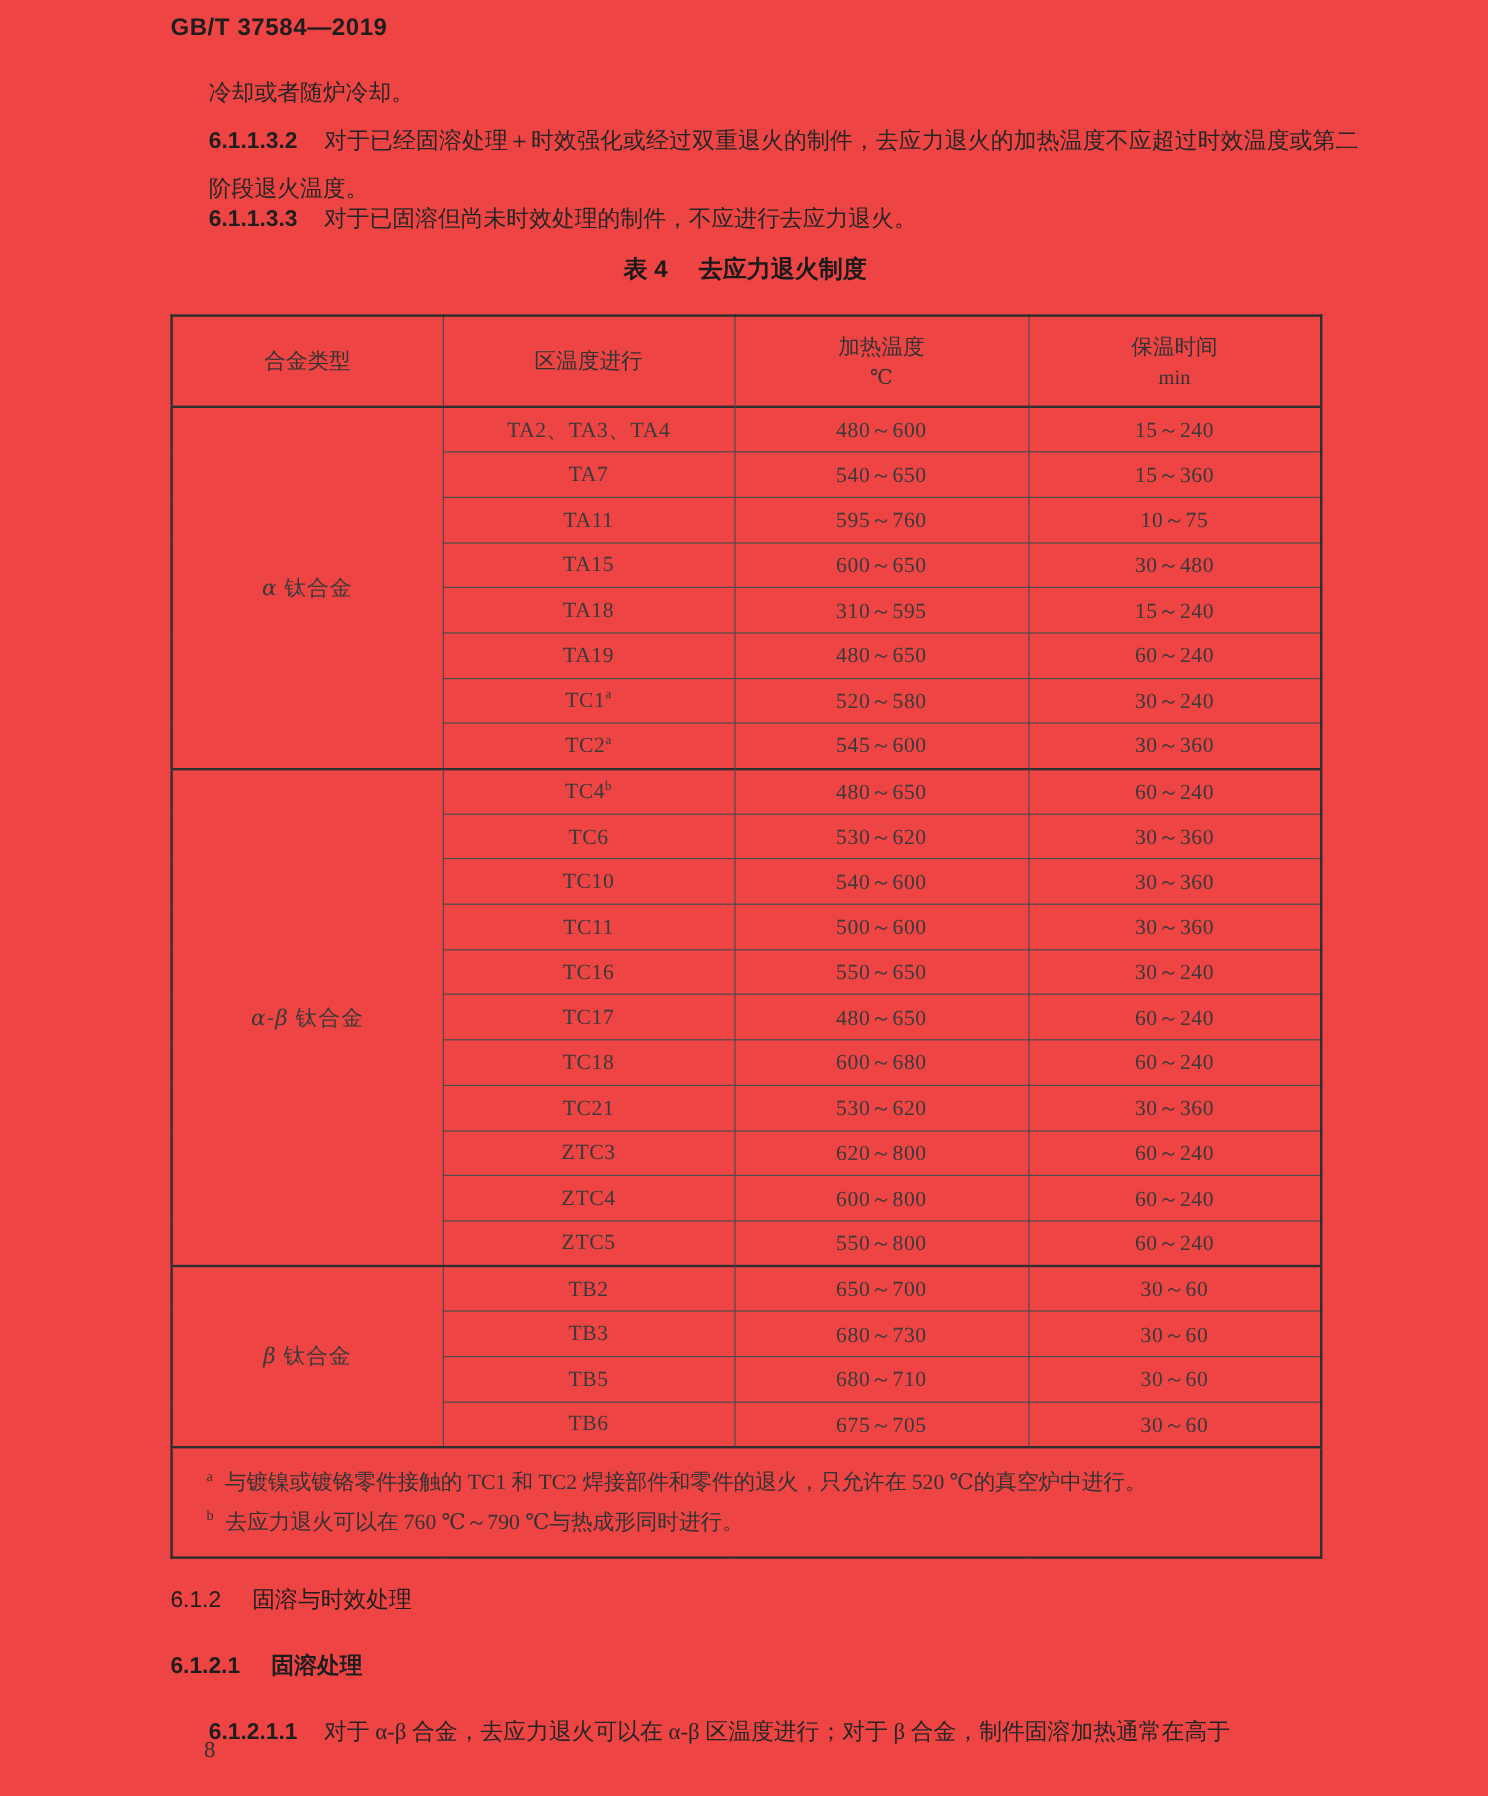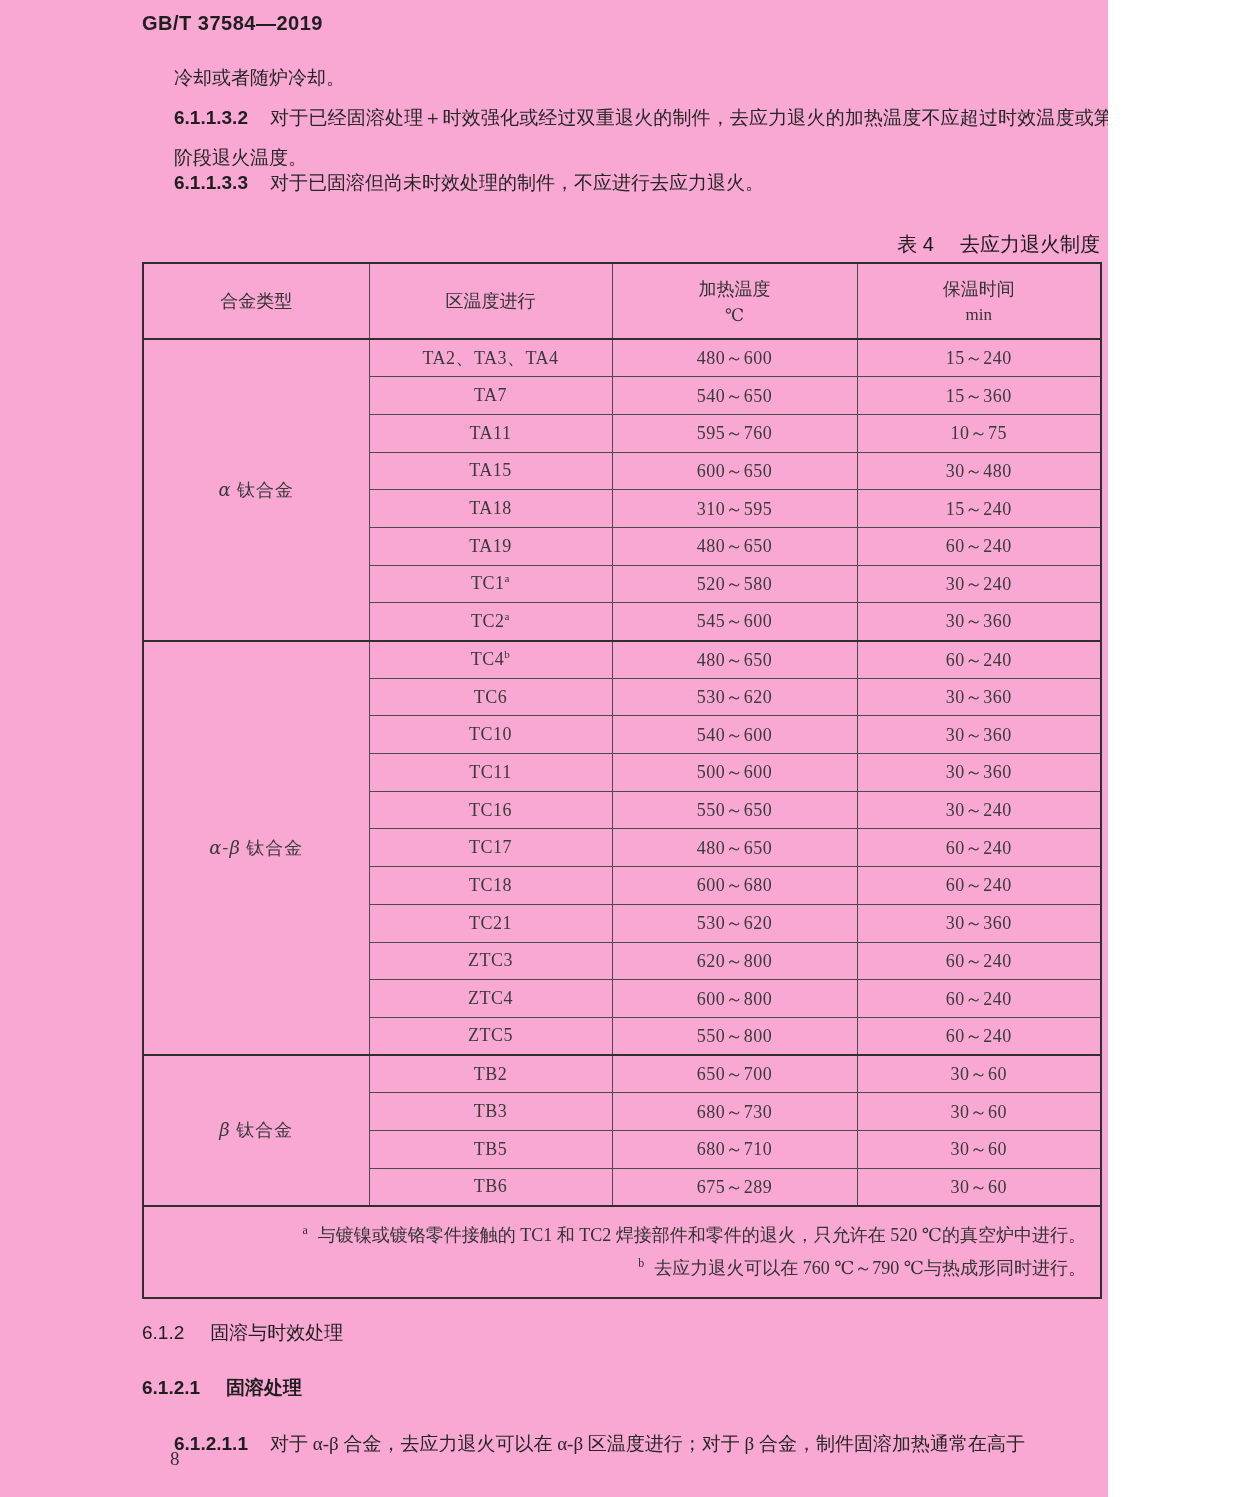--- a/index.html
+++ b/index.html
@@ -1,20 +1,20 @@
 <!DOCTYPE html>
 <html><head>
 <meta charset="utf-8">
 <style>
   * { margin:0; padding:0; box-sizing:border-box; }
   html,body { background:#ffffff; }
   .page {
     position:relative;
-    width:1108px; height:1497px;
-    background:#f9a8d4;
+    width:1240px; height:1497px;
+    background:#ef4444;
     font-family:"Liberation Serif","DejaVu Serif",serif;
     color:#2b2b2b;
     overflow:hidden;
   }
   .content { position:absolute; left:142px; top:0; width:958px; }
 
   .doc-number {
     position:absolute; top:12px; left:0;
     font-family:"Liberation Sans","DejaVu Sans",sans-serif;
     font-weight:bold; font-size:20px; color:#1e1e1e;
@@ -23,24 +23,24 @@
   .body-text { font-size:19px; line-height:40px; color:#262626; text-align:justify;margin-left:32px; }
   .p-intro   { position:absolute; top:58px;  left:0; width:100%; }
   .p-6132    { position:absolute; top:98px;  left:0; width:100%; }
   .p-6133    { position:absolute; top:163px; left:0; width:100%; }
   .secnum {
     font-family:"Liberation Sans","DejaVu Sans",sans-serif;
     font-weight:bold; color:#1e1e1e; margin-right:22px; font-size:19px;
   }
 
   .table-title {
-    position:absolute; top:231px; left:0; width:100%;
-    text-align:right;
+    position:absolute; top:211px; left:0; width:100%;
+    text-align:center;
     font-family:"Liberation Sans","DejaVu Sans",sans-serif;
-    font-weight:normal; font-size:20px; color:#1a1a1a;
+    font-weight:bold; font-size:20px; color:#1a1a1a;
   }
   .table-title .tt-gap { display:inline-block; width:26px; }
 
   table.alloy {
     position:absolute; top:262px; left:0;
     width:958px; border-collapse:collapse; table-layout:fixed;
     font-size:18px; color:#3a3a3a;
   }
   table.alloy { border:2.5px solid #2f2f2f; }
   table.alloy th, table.alloy td {
@@ -55,21 +55,21 @@
   table.alloy thead .hl2 { margin-top:4px; font-size:17px; }
   table.alloy tbody td { height:37.7px; letter-spacing:0.5px; }
   table.alloy tbody td.group-cell {
     font-size:18px; letter-spacing:1px;
     border-bottom:2.5px solid #2f2f2f;
   }
   table.alloy tbody tr.group-last td { border-bottom:2.5px solid #2f2f2f; }
   table.alloy sup { font-size:11px; vertical-align:super; line-height:0; }
   table.alloy tfoot td {
     border-top:2px solid #2f2f2f;
-    text-align:right; padding:12px 14px 12px 28px;border-radius:29px;
+    text-align:left; padding:12px 14px 12px 28px;border-radius:29px;
   }
   .footnote-line { font-size:18px; line-height:33px; color:#333; }
   .footnote-line .fn-marker {
     font-size:12px; vertical-align:super; margin-right:10px; line-height:0;
   }
 
   .h-612   { position:absolute; top:1320px; left:0;
              font-family:"Liberation Sans","DejaVu Sans",sans-serif;
              font-weight:normal; font-size:19px; color:#1e1e1e; }
   .h-6121  { position:absolute; top:1375px; left:0;
@@ -234,21 +234,21 @@
             <td>680～730</td>
             <td>30～60</td>
           </tr>
           <tr>
             <td>TB5</td>
             <td>680～710</td>
             <td>30～60</td>
           </tr>
           <tr class="group-last">
             <td>TB6</td>
-            <td>675～289</td>
+            <td>675～705</td>
             <td>30～60</td>
           </tr>
         </tbody>
       <tfoot>
         <tr>
           <td colspan="4">
             <div class="footnote-line"><span class="fn-marker">a</span><span>与镀镍或镀铬零件接触的 TC1 和 TC2 焊接部件和零件的退火，只允许在 520 ℃的真空炉中进行。</span></div>
             <div class="footnote-line"><span class="fn-marker">b</span><span>去应力退火可以在 760 ℃～790 ℃与热成形同时进行。</span></div>
           </td>
         </tr>

